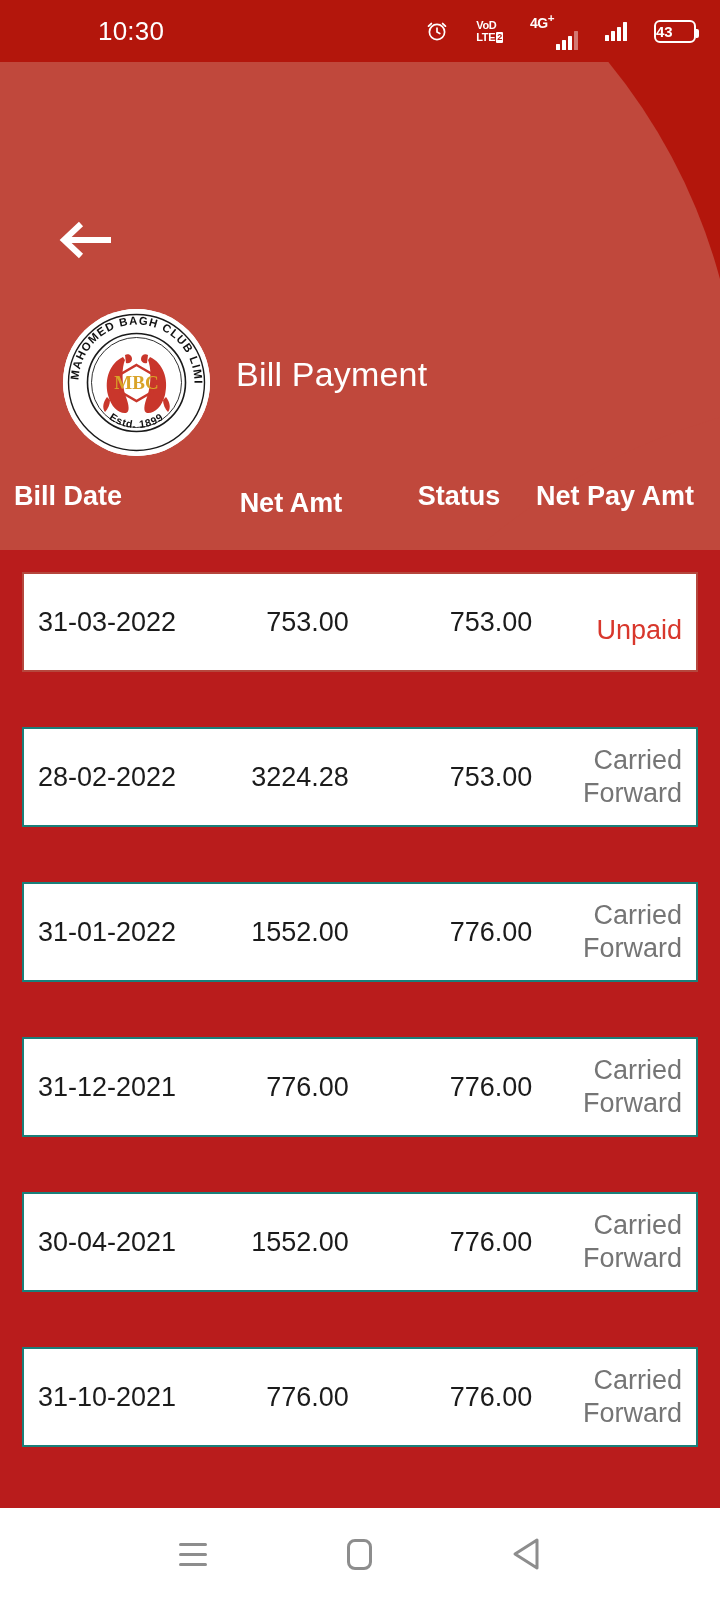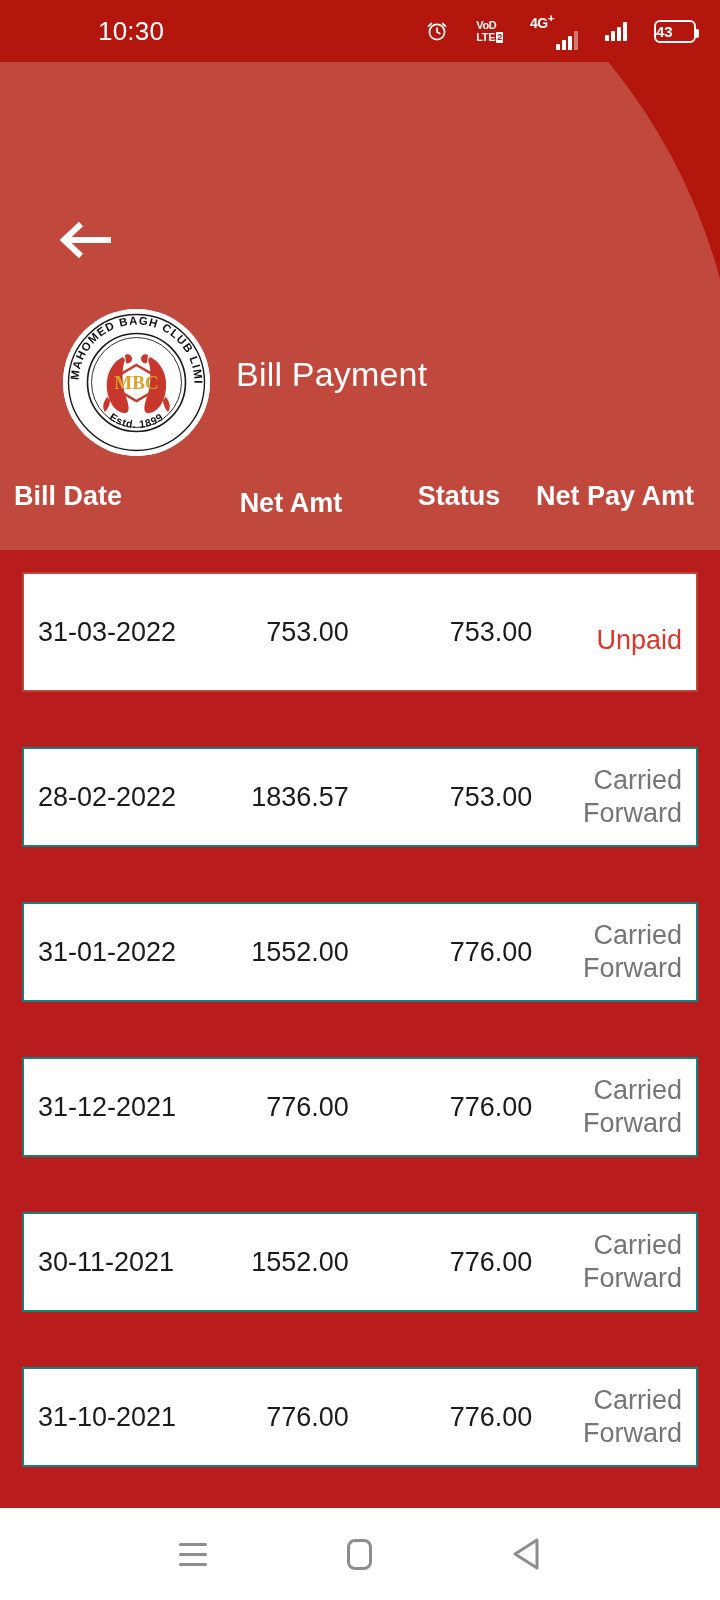--- a/index.html
+++ b/index.html
@@ -175,21 +175,21 @@
   .row {
     border: 2px solid #1a7f7a;
     background: #ffffff;
     height: 100px;
     margin-bottom: 55px;
     display: flex;
     align-items: center;
     padding: 0 14px 0 8px;
     cursor: pointer;
   }
-  .row.unpaid { border-color: #b5473d; height: 120px; }
+  .row.unpaid { border-color: #b5473d; height: 100px; }
   .cell { font-size: 27px; color: #1b1b1b; }
   .c-date   { width: 190px; padding-left: 6px; text-align: left; }
   .c-net    { width: 148px; text-align: right; }
   .c-netpay { width: 196px; text-align: right; }
   .c-status {
     width: 160px; text-align: right;
     color: #757575; line-height: 1.22;
   }
   .c-status.unpaid-text { color: #d8372c; margin-top: 16px; }
 
@@ -332,38 +332,38 @@
 
   <div class="rows" id="rows">
       <div class="row unpaid">
         <div class="cell c-date">31-03-2022</div>
         <div class="cell c-net">753.00</div>
         <div class="cell c-netpay">753.00</div>
         <div class="cell c-status unpaid-text">Unpaid</div>
       </div>
       <div class="row">
         <div class="cell c-date">28-02-2022</div>
-        <div class="cell c-net">1836.57</div>
+        <div class="cell c-net">3224.28</div>
         <div class="cell c-netpay">753.00</div>
         <div class="cell c-status">Carried Forward</div>
       </div>
       <div class="row">
         <div class="cell c-date">31-01-2022</div>
         <div class="cell c-net">1552.00</div>
         <div class="cell c-netpay">776.00</div>
         <div class="cell c-status">Carried Forward</div>
       </div>
       <div class="row">
         <div class="cell c-date">31-12-2021</div>
         <div class="cell c-net">776.00</div>
         <div class="cell c-netpay">776.00</div>
         <div class="cell c-status">Carried Forward</div>
       </div>
       <div class="row">
-        <div class="cell c-date">30-11-2021</div>
+        <div class="cell c-date">30-04-2021</div>
         <div class="cell c-net">1552.00</div>
         <div class="cell c-netpay">776.00</div>
         <div class="cell c-status">Carried Forward</div>
       </div>
       <div class="row">
         <div class="cell c-date">31-10-2021</div>
         <div class="cell c-net">776.00</div>
         <div class="cell c-netpay">776.00</div>
         <div class="cell c-status">Carried Forward</div>
       </div>

